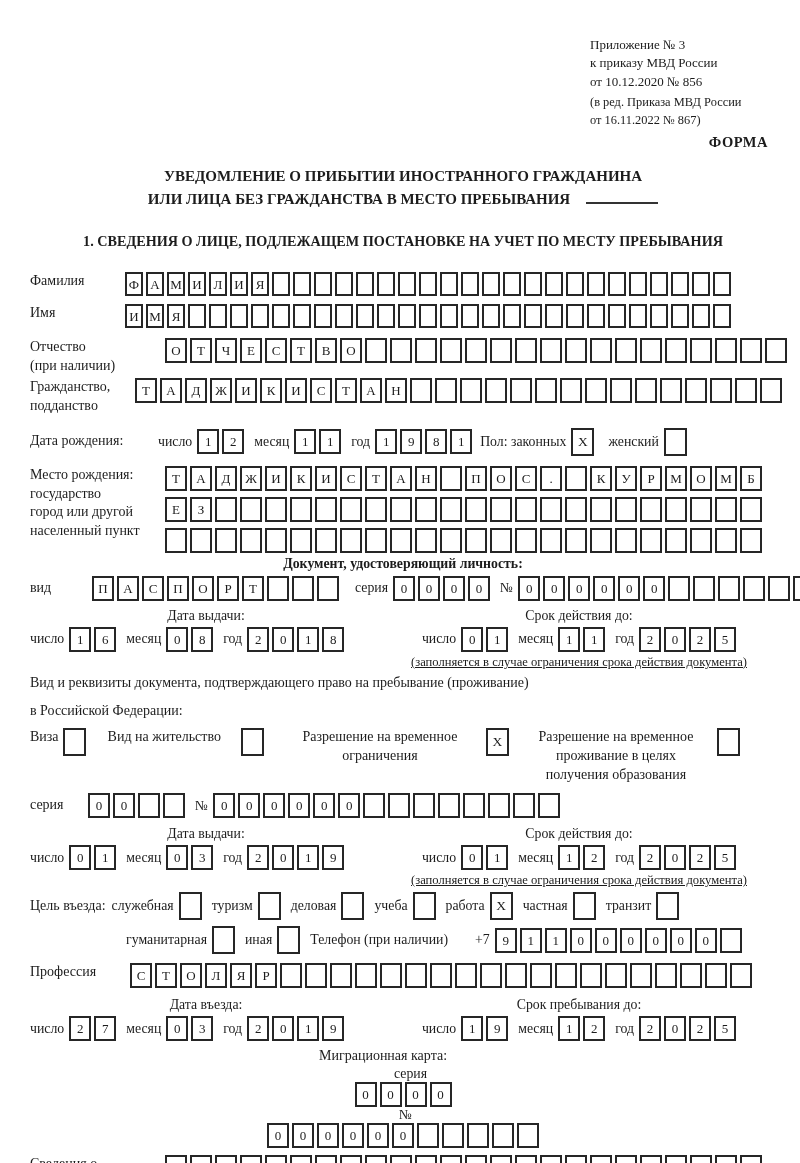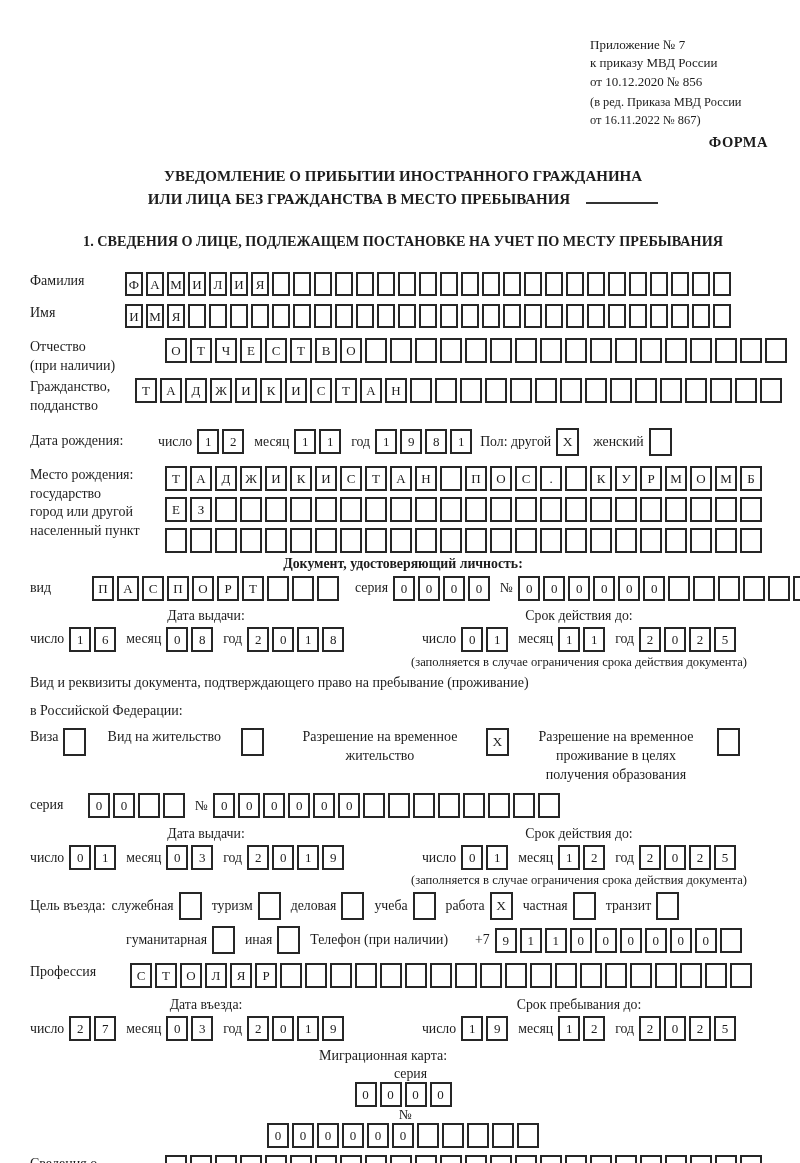--- a/index.html
+++ b/index.html
@@ -23,38 +23,38 @@
     display:inline-flex;align-items:center;justify-content:center;box-sizing:content-box;
     width:18px;height:21px;border:2px solid #262626;font-size:13px;line-height:1;background:#fff;
   }
   .sm .cell{width:14px;height:20px;}
   .cbox{
     display:inline-flex;align-items:center;justify-content:center;box-sizing:content-box;
     width:19px;height:24px;border:2px solid #262626;font-size:13.5px;background:#fff;flex-shrink:0;
   }
   .dlab{font-size:13.8px;margin:0 5px 0 10px;align-self:center;}
   .dlab:first-child{margin-left:0;}
-  .note{font-size:12.6px;}
+  .note{font-size:12.6px;text-decoration:underline;}
   .center-head{text-align:center;font-weight:bold;font-size:13.8px;}
   .twocol{display:flex;}
   .dcol-l{width:352px;flex-shrink:0;}
   .dcol-r{flex:1;}
   .dr-head{text-align:center;font-size:13.8px;margin-bottom:3px;}
   .dateline{display:flex;align-items:center;}
   .optlab{font-size:14px;text-align:center;line-height:1.35;}
   .opt{display:flex;align-items:flex-start;}
   .opt .cbox{margin-left:10px;}
 </style>
 </head>
 <body>
 
 <div class="page">
 
   <div class="apx">
-    <div>Приложение № 7</div>
+    <div>Приложение № 3</div>
     <div>к приказу МВД России</div>
     <div>от 10.12.2020 № 856</div>
     <div class="small">
       <div>(в ред. Приказа МВД России</div>
       <div>от 16.11.2022 № 867)</div>
     </div>
   </div>
 
   <div class="forma">ФОРМА</div>
 
@@ -214,21 +214,21 @@
         <span class="cell">1</span>
         <span class="cell">1</span>
       </span>
     <span class="dlab">год</span>
     <span class="cellrow inline">
         <span class="cell">1</span>
         <span class="cell">9</span>
         <span class="cell">8</span>
         <span class="cell">1</span>
       </span>
-    <span class="dlab" style="margin-left:8px;">Пол: другой</span>
+    <span class="dlab" style="margin-left:8px;">Пол: законных</span>
     <span class="cbox">X</span>
     <span class="dlab" style="margin-left:14px;">женский</span>
     <span class="cbox"></span>
   </div>
 
   <div class="row" style="margin-top:10px;">
     <span class="lab" style="width:135px;">
       <span>Место рождения:</span><br>
       <span>государство</span><br>
       <span>город или другой</span><br>
@@ -410,21 +410,21 @@
   <div class="row" style="margin-top:8px;">
     <span class="opt">
       <span class="optlab">Виза</span>
       <span class="cbox" style="margin-left:4px;"></span>
     </span>
     <span class="opt" style="margin-left:22px;">
       <span class="optlab">Вид на жительство</span>
       <span class="cbox" style="margin-left:20px;"></span>
     </span>
     <span class="opt" style="margin-left:20px;">
-      <span class="optlab" style="max-width:192px;">Разрешение на временное жительство</span>
+      <span class="optlab" style="max-width:192px;">Разрешение на временное ограничения</span>
       <span class="cbox">X</span>
     </span>
     <span class="opt" style="margin-left:16px;">
       <span class="optlab" style="max-width:182px;">Разрешение на временное проживание в целях получения образования</span>
       <span class="cbox"></span>
     </span>
   </div>
 
   <div class="row" style="margin-top:8px;align-items:center;">
     <span class="lab" style="width:58px;">серия</span>

